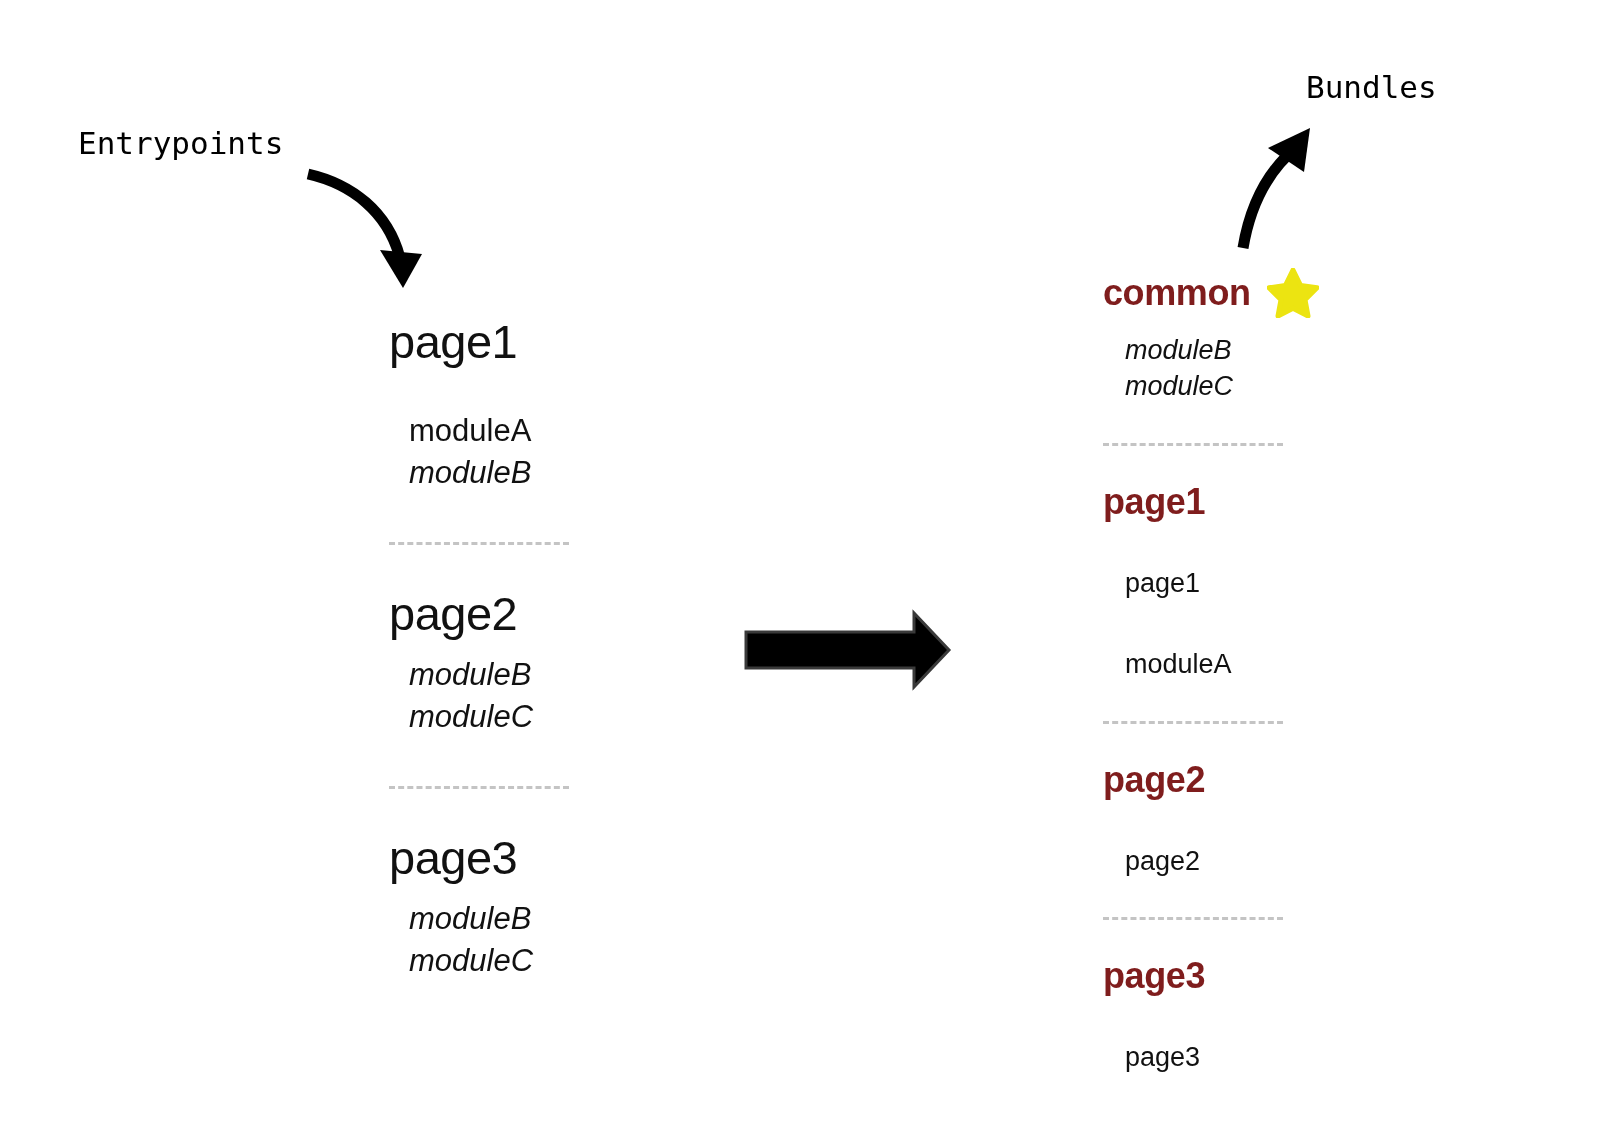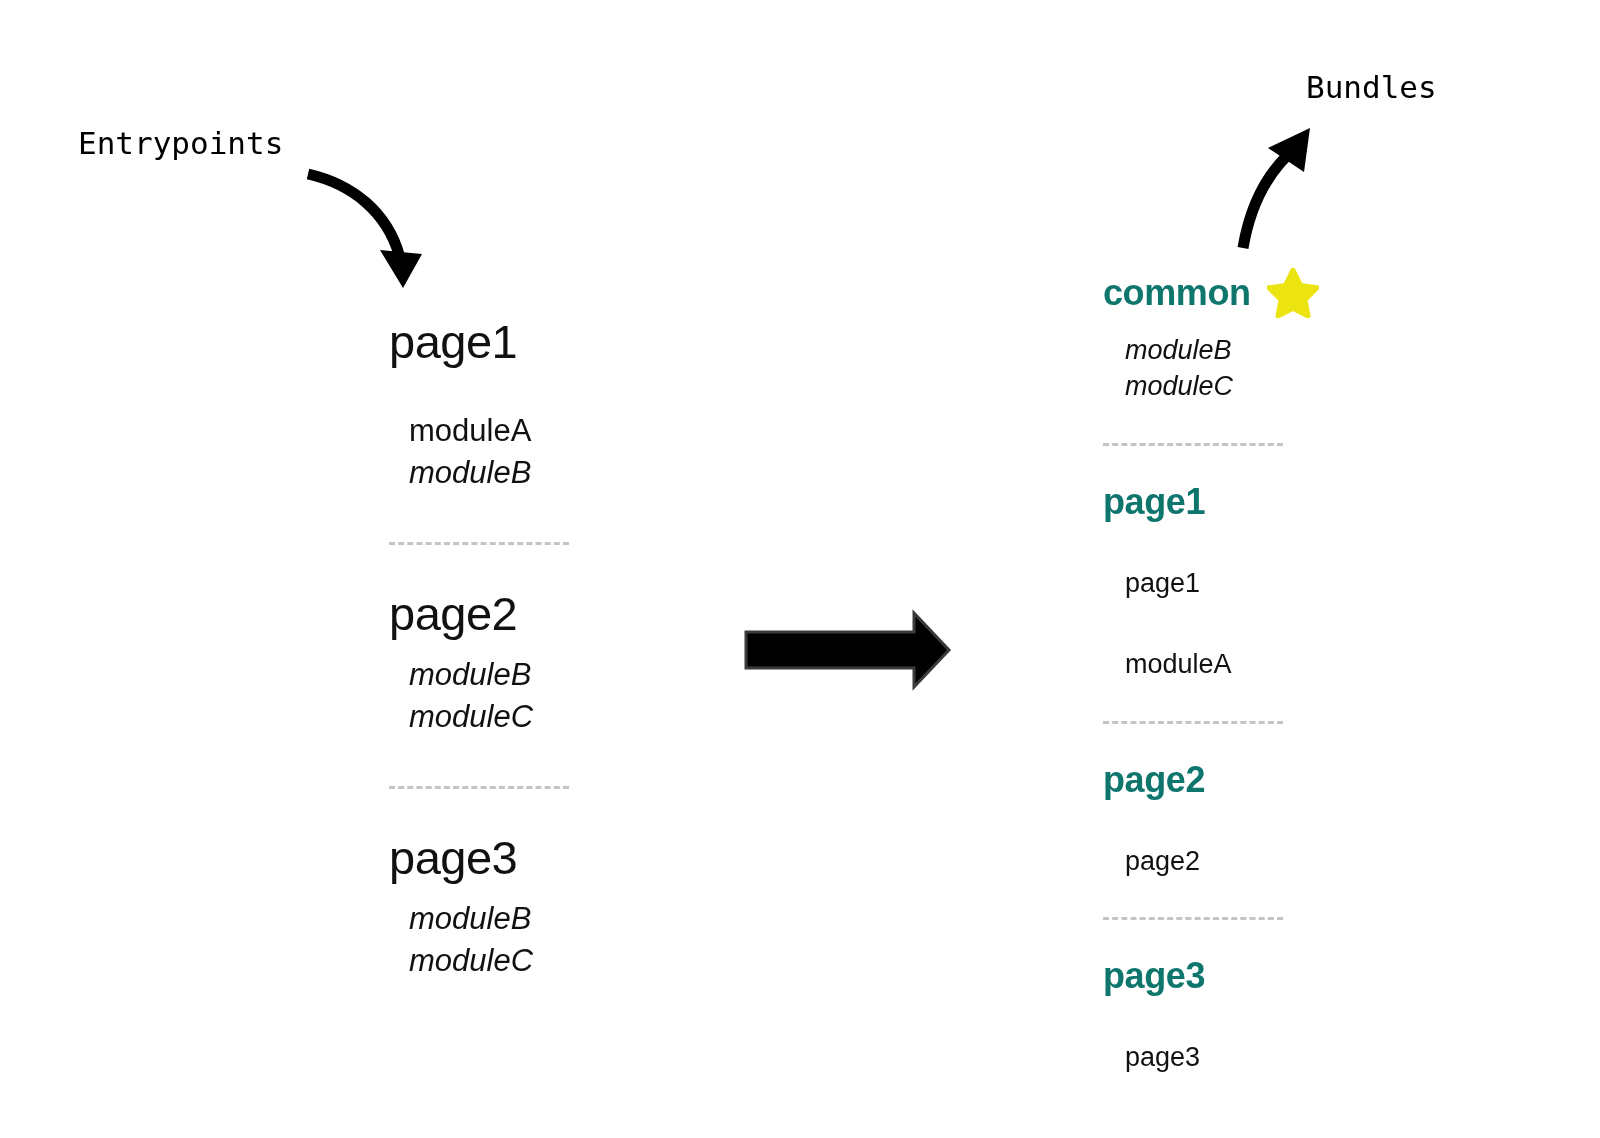--- a/index.html
+++ b/index.html
@@ -72,21 +72,21 @@
     line-height: 1.37;
     white-space: nowrap;
     color: #111111;
     font-weight: 400;
   }
 
   
   #column-bundles .group-title {
     font-size: 36px;
     font-weight: 700;
-    color: #0f766e;
+    color: #7f1d1d;
     line-height: 1.0;
     letter-spacing: -0.4px;
     white-space: nowrap;
     display: flex;
     align-items: center;
     gap: 16px;
   }
   #column-bundles .module-list {
     margin-top: 14px;
     margin-left: 22px;

